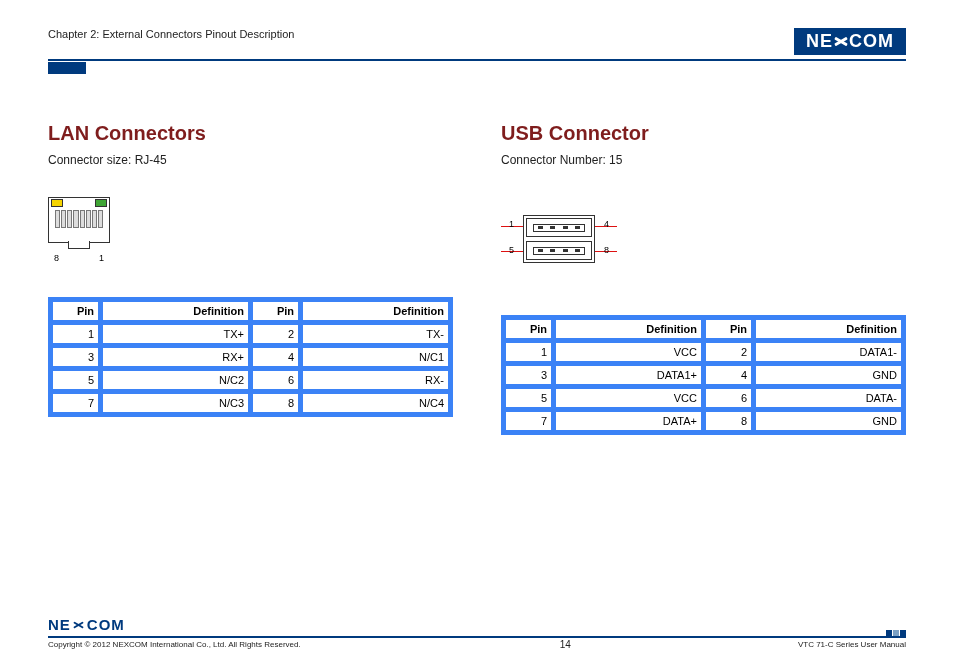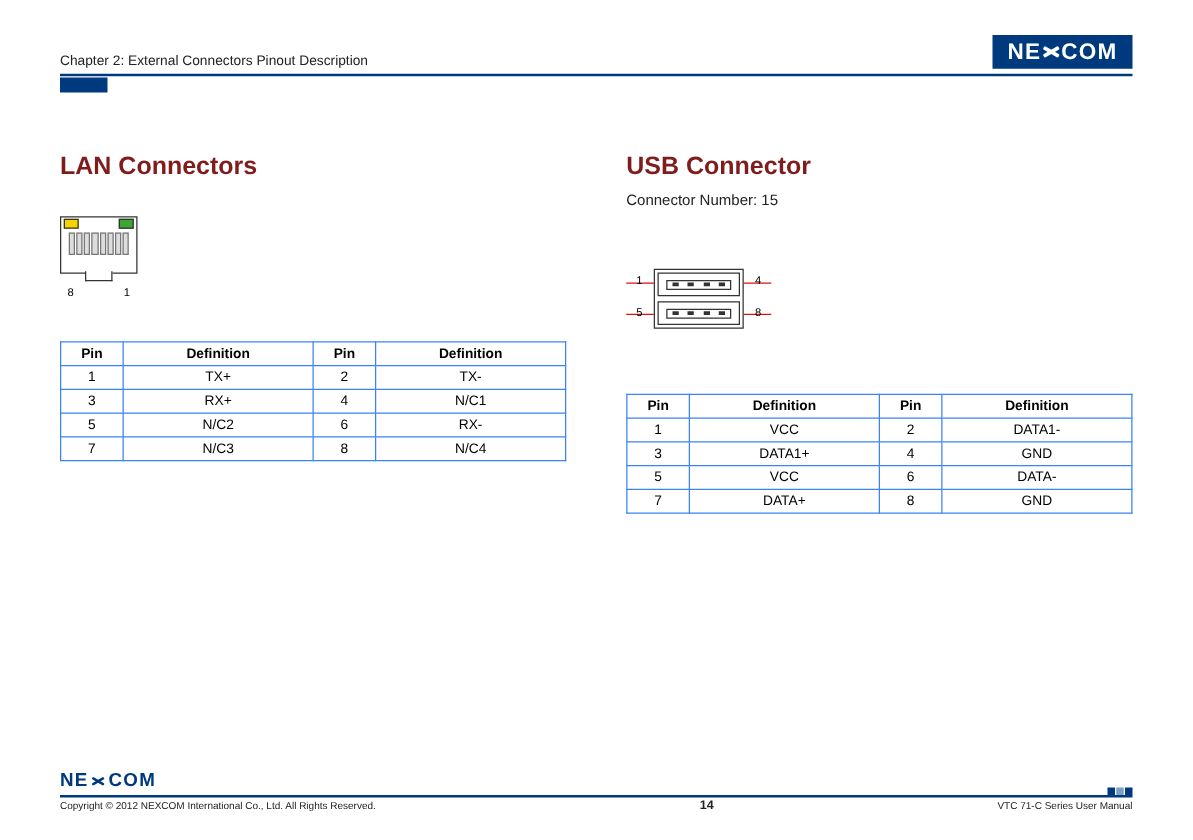--- a/index.html
+++ b/index.html
@@ -8,21 +8,21 @@
     height: 672px;
     font-family: "Segoe UI", Arial, sans-serif;
     background: #fff;
     color: #000;
     position: relative;
     padding: 28px 48px 0 48px;
   }
   .header {
     display: flex;
     justify-content: space-between;
-    align-items: flex-end;
+    align-items: flex-start;
     font-size: 11px;
     color: #222;
   }
   .header-divider {
     height: 2px;
     background: #003a7e;
     margin-top: 4px;
   }
   .blue-tab {
     width: 38px;
@@ -182,22 +182,22 @@
   .usb-num.n5 { top: 30px; left: 8px; }
   .usb-num.n8 { top: 30px; right: 8px; }
 
   table.pinout {
     margin-top: 30px;
     width: 100%;
     border-collapse: collapse;
     font-size: 11px;
   }
   table.pinout th, table.pinout td {
-    border: 1px solid #3b82f6;
-    text-align: center;
+    border: 5px solid #3b82f6;
+    text-align: right;
     padding: 3px 4px;
   }
   table.pinout th {
     font-weight: 700;
     background: #fff;
   }
   table.pinout th.pin { width: 50px; }
 
   .footer {
     position: absolute;
@@ -235,21 +235,21 @@
     right: 0;
     top: -6px;
     display: flex;
     gap: 1px;
   }
   .page-block span { width: 6px; height: 6px; }
   .pb1 { background: #003a7e; }
   .pb2 { background: #7aa0c4; }
   .pb3 { background: #003a7e; }
   .page-num {
-    font-weight: 700;
+    font-weight: 400;
     font-size: 10px;
     margin-left: 32px;
   }
 </style>
 </head>
 <body>
 
 <div class="header">
   <span>Chapter 2: External Connectors Pinout Description</span>
   <div class="logo-box">
@@ -258,20 +258,21 @@
     <span>COM</span>
   </div>
 </div>
 <div class="header-divider"></div>
 <div class="blue-tab"></div>
 
 <div class="content">
 
   <div class="col">
     <h2>LAN Connectors</h2>
+    <div class="sub">Connector size: RJ-45</div>
 
     <div class="diagram-area">
       <div class="rj45">
         <div class="rj45-led l"></div>
         <div class="rj45-led r"></div>
         <div class="rj45-pins">
           <span></span>
             <span></span>
             <span></span>
             <span></span>

